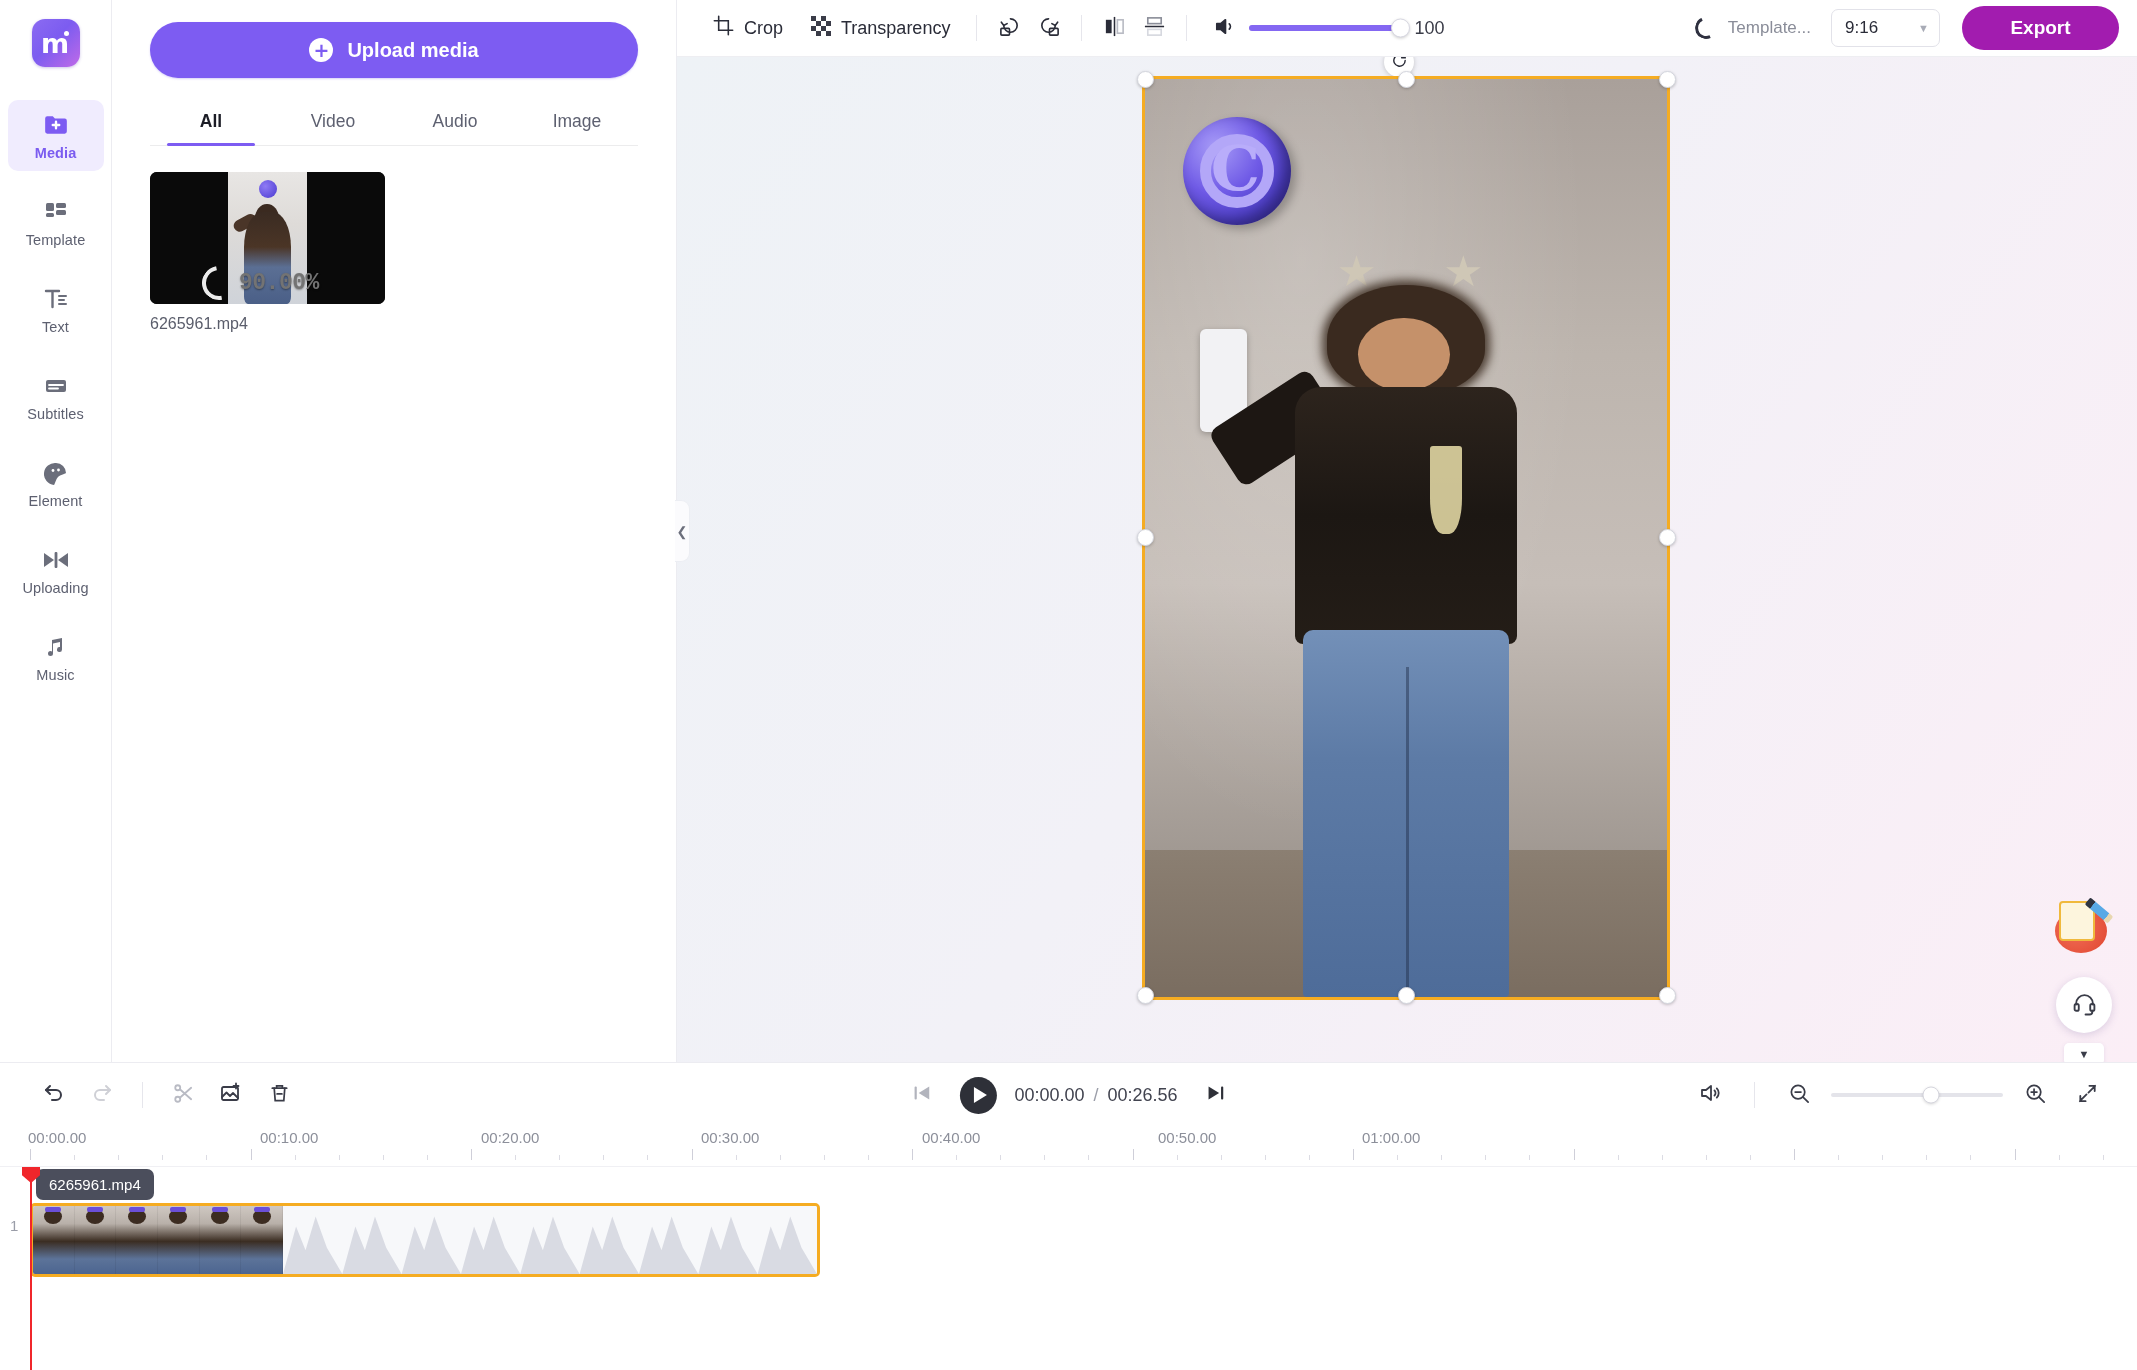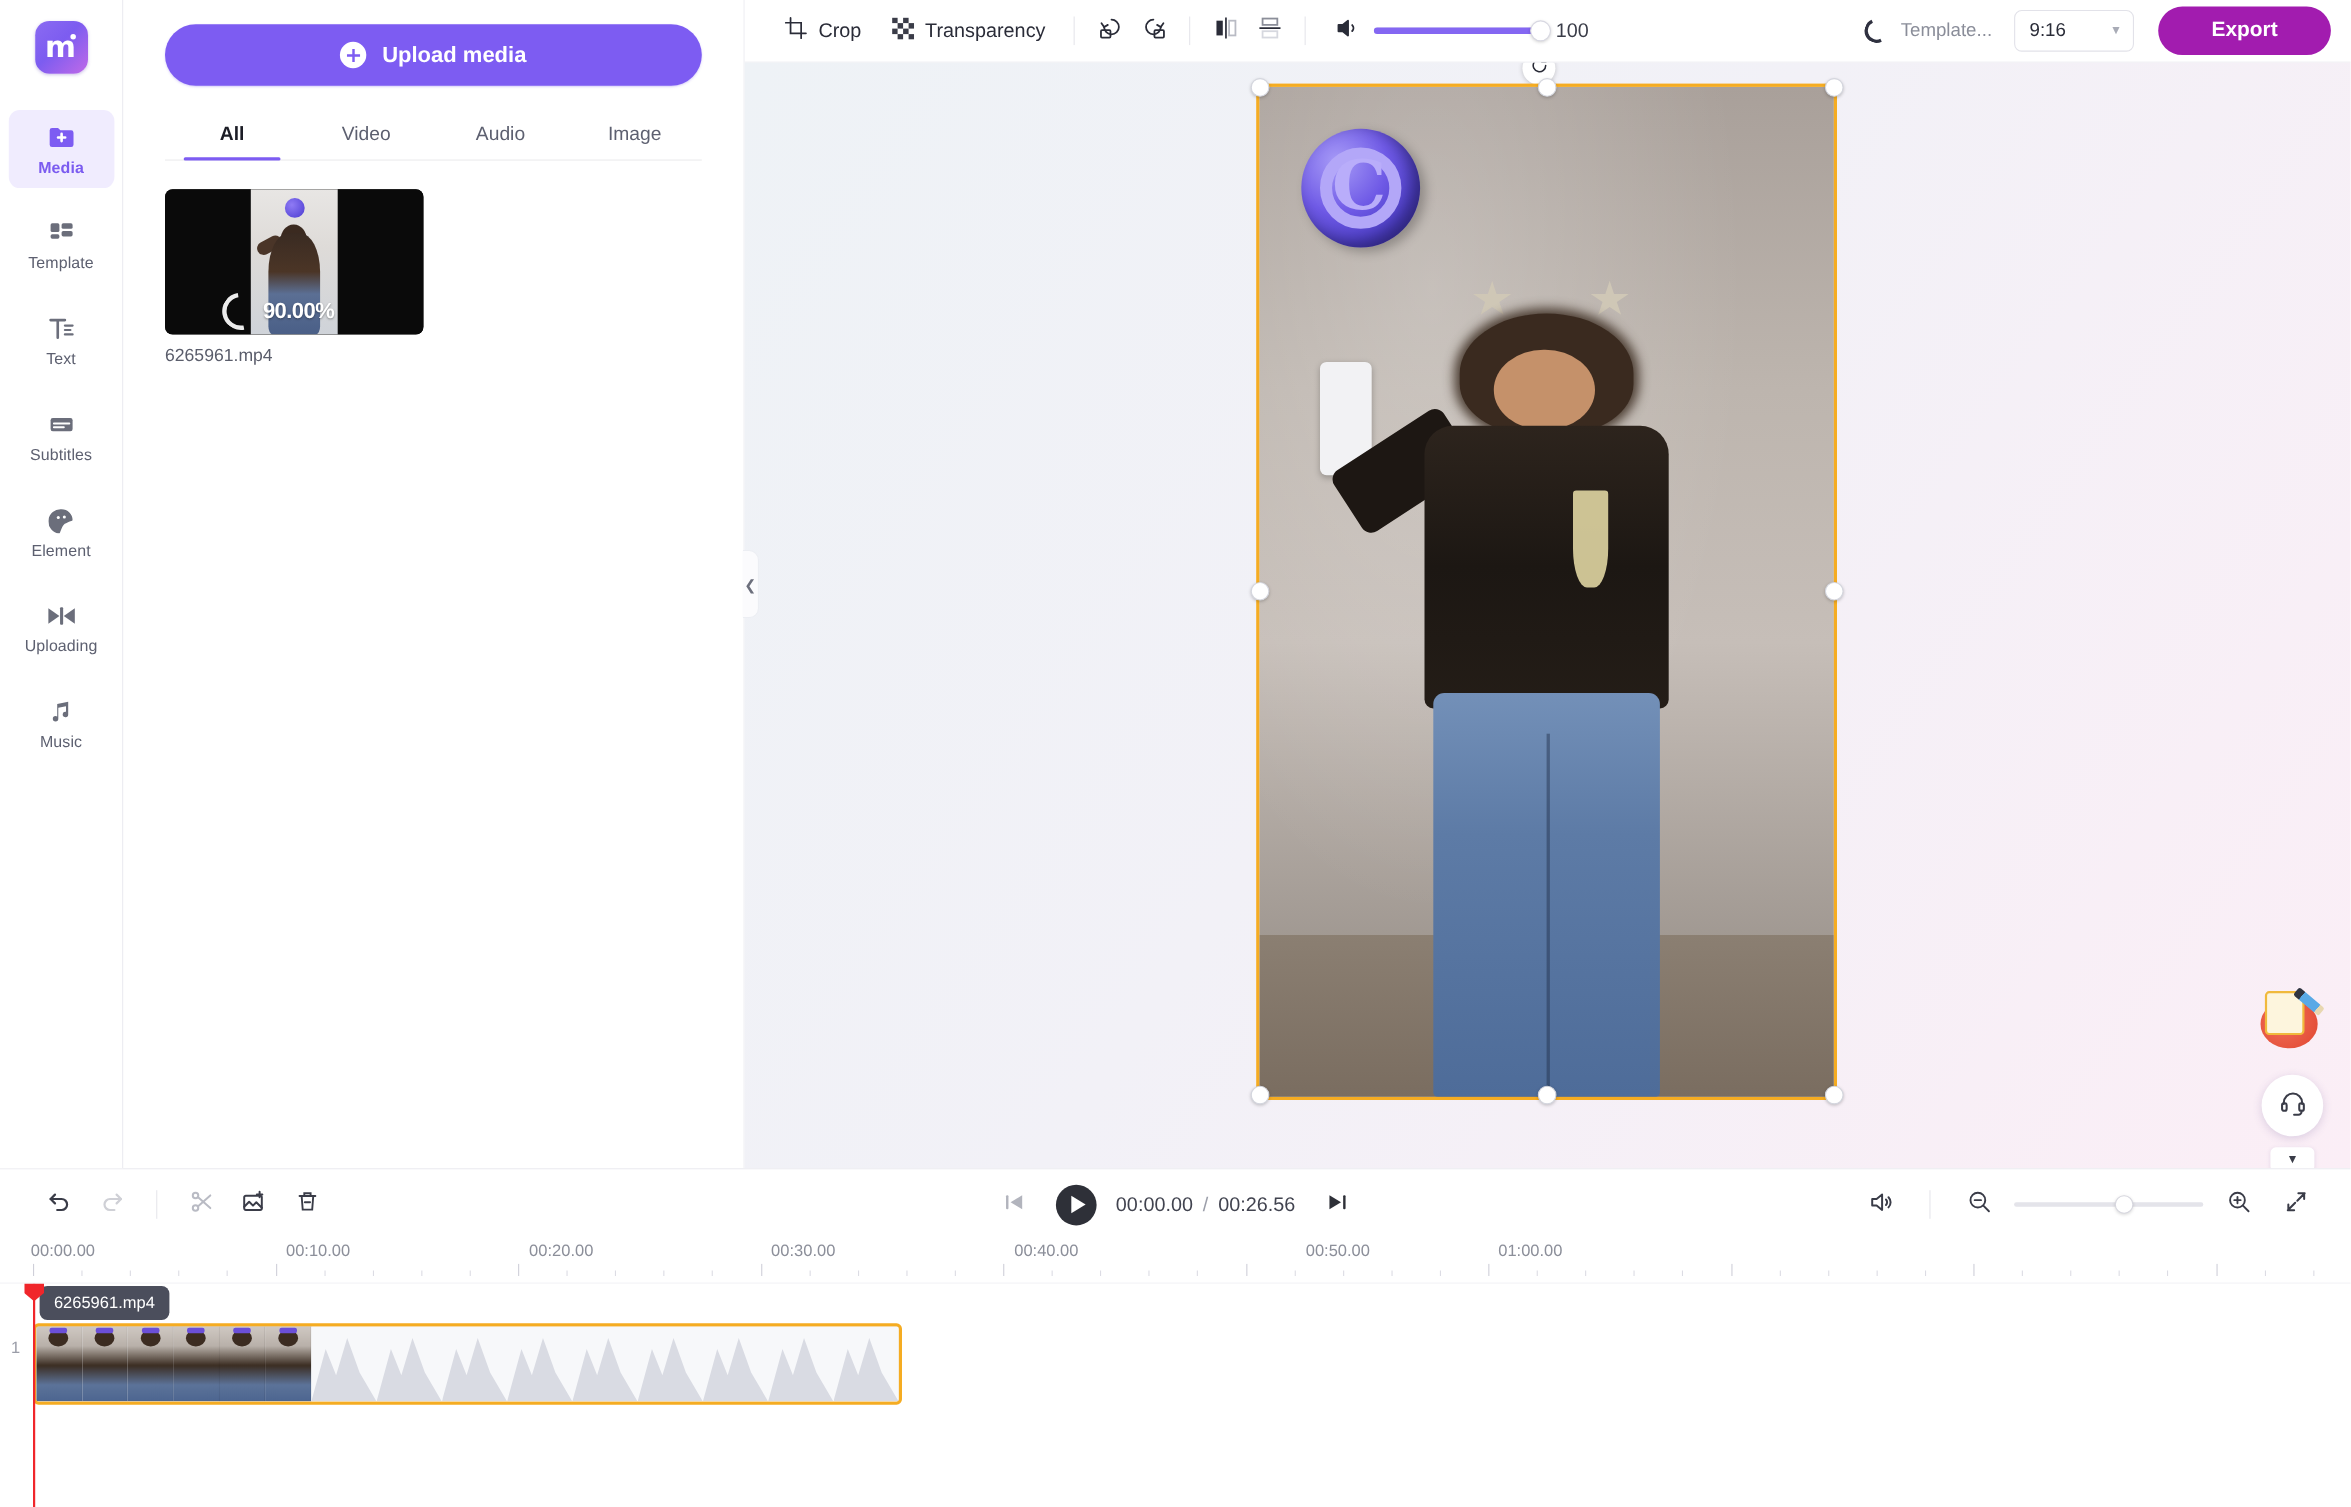--- a/index.html
+++ b/index.html
@@ -179,22 +179,22 @@
     display: flex; align-items: center; gap: 3px;
   }
   .spinner-ring {
     width: 34px; height: 34px; border-radius: 50%;
     border: 4px solid rgba(255,255,255,.92);
     border-top-color: transparent;
     border-right-color: transparent;
     transform: rotate(35deg);
   }
   .progress-text {
-    color: #ffffff; font-size: 20px; font-weight: 700;
-    font-family: Liberation Sans, sans-serif;
+    color: #737373; font-size: 23px; font-weight: 700;
+    font-family: Liberation Mono, monospace;
     text-shadow: 0 1px 2px rgba(0,0,0,.4);
     letter-spacing: -.5px;
   }
   .media-name {
     margin-top: 11px;
     font-size: 16px; color: #5a5d6b;
   }
 
   .panel-collapse {
     position: absolute;
@@ -988,21 +988,21 @@
         </div>
       </div>
     </div>
 
     <div class="ruler" id="ruler">
         <div class="rlabel" style="left: 30px;">00:00.00</div>
         <div class="rlabel" style="left: 262px;">00:10.00</div>
         <div class="rlabel" style="left: 483px;">00:20.00</div>
         <div class="rlabel" style="left: 703px;">00:30.00</div>
         <div class="rlabel" style="left: 924px;">00:40.00</div>
-        <div class="rlabel" style="left: 1189px; text-align: center;">00:50.00</div>
+        <div class="rlabel" style="left: 1160px; text-align: center;">00:50.00</div>
         <div class="rlabel" style="left: 1364px;">01:00.00</div>
         <div class="tick major" style="left: 30px;"></div>
         <div class="tick minor" style="left: 74.1px;"></div>
         <div class="tick minor" style="left: 118.2px;"></div>
         <div class="tick minor" style="left: 162.3px;"></div>
         <div class="tick minor" style="left: 206.4px;"></div>
         <div class="tick major" style="left: 250.5px;"></div>
         <div class="tick minor" style="left: 294.6px;"></div>
         <div class="tick minor" style="left: 338.7px;"></div>
         <div class="tick minor" style="left: 382.8px;"></div>

